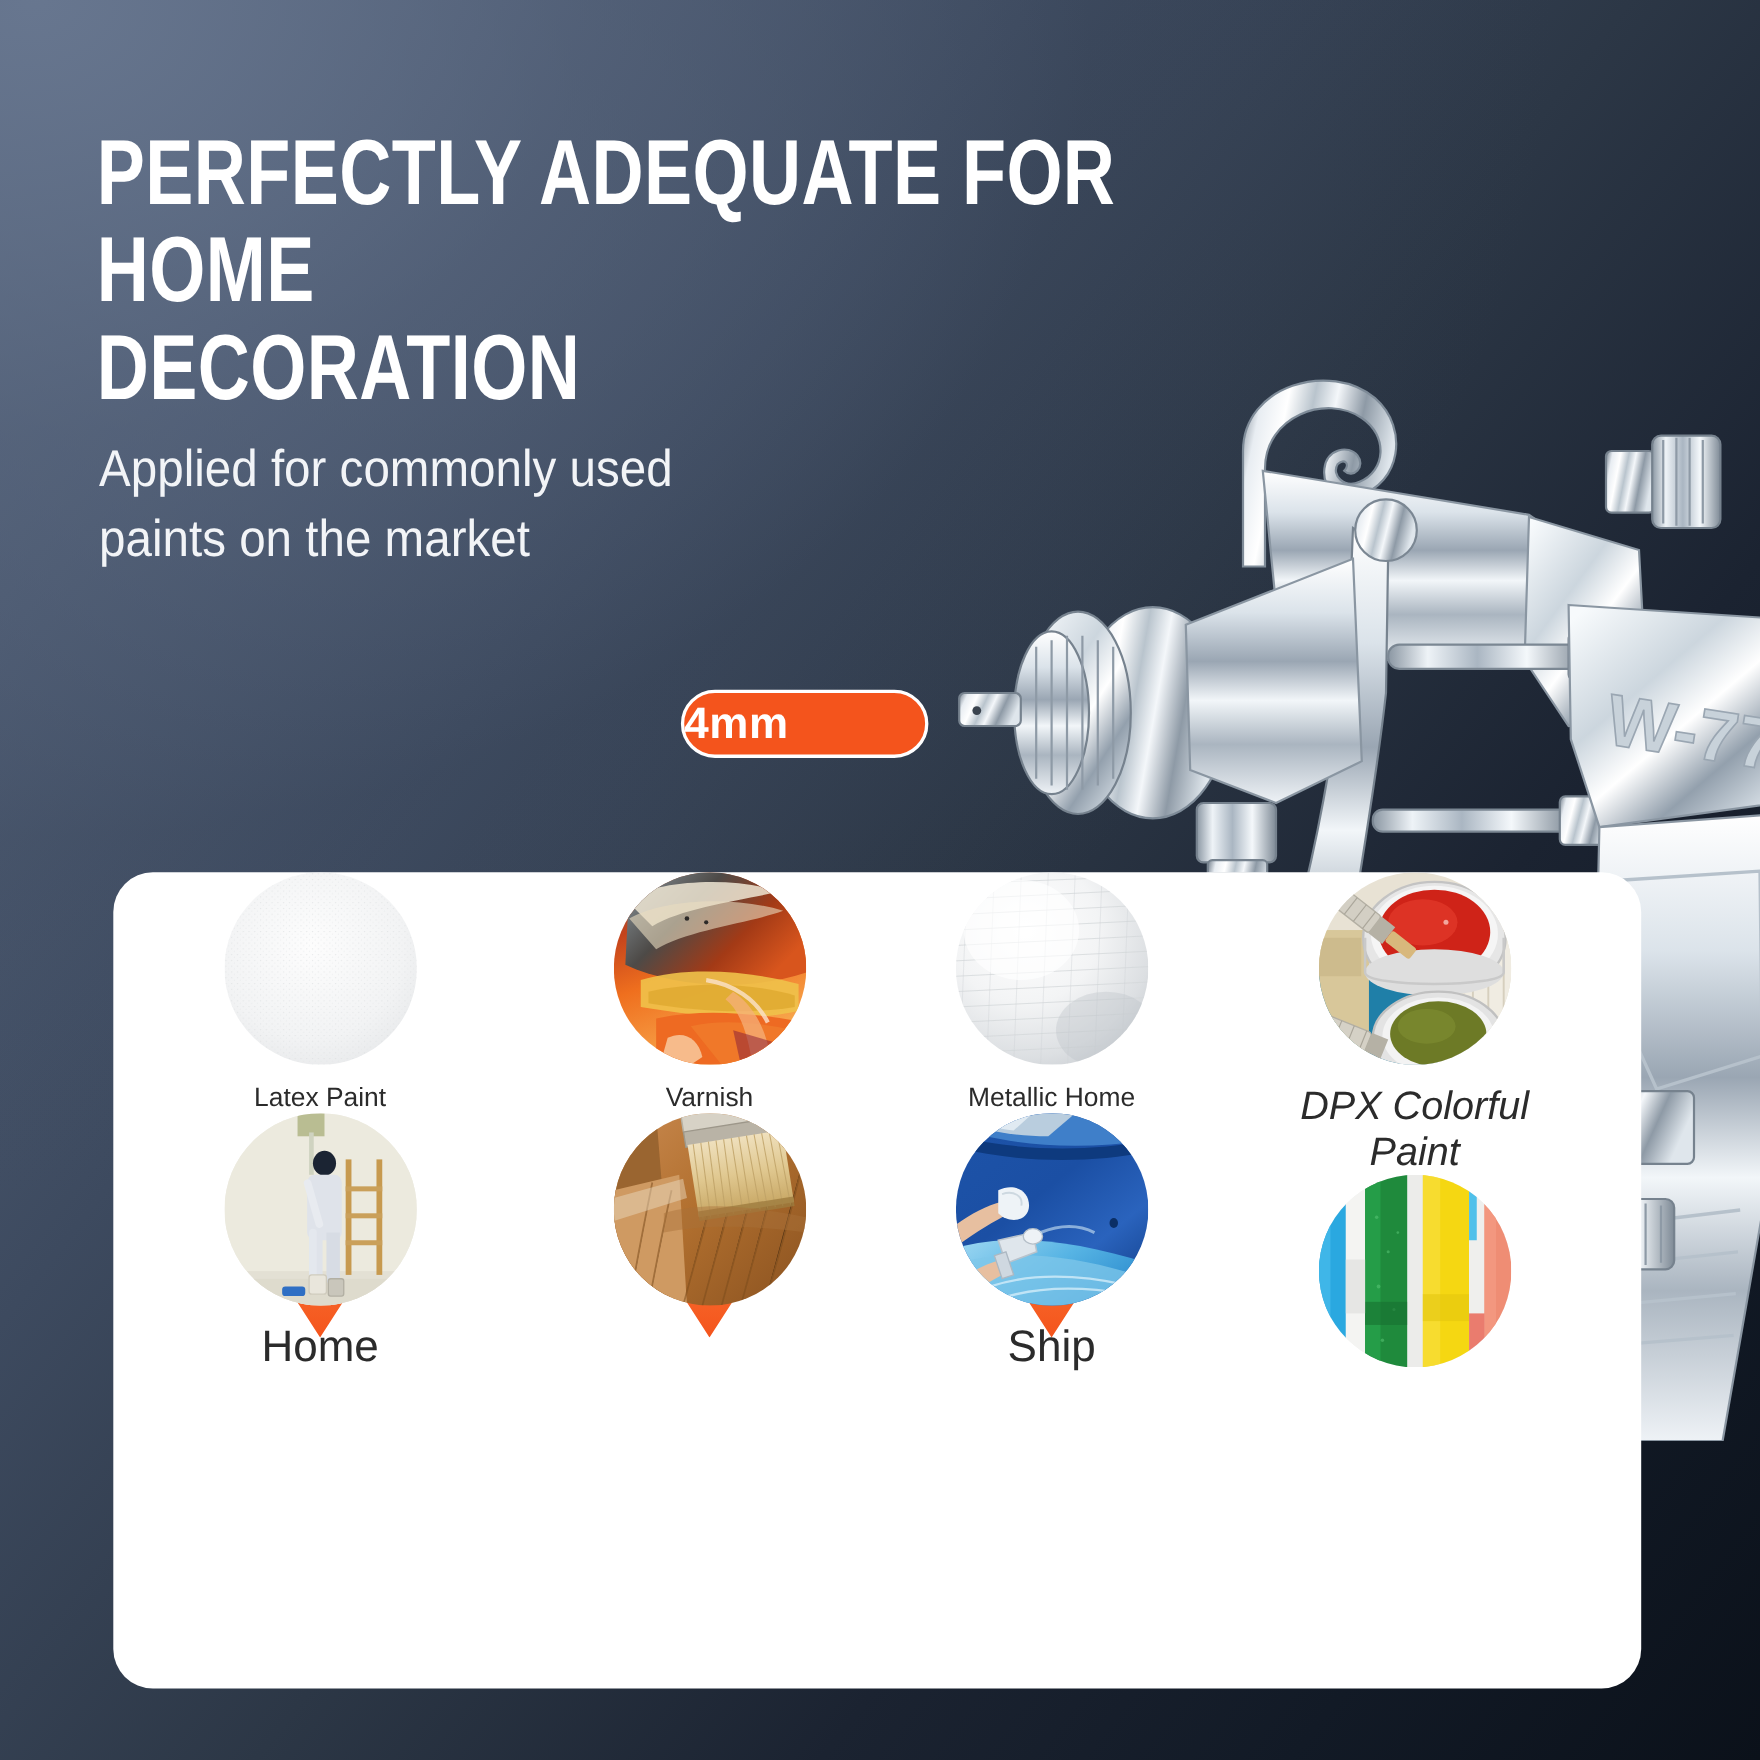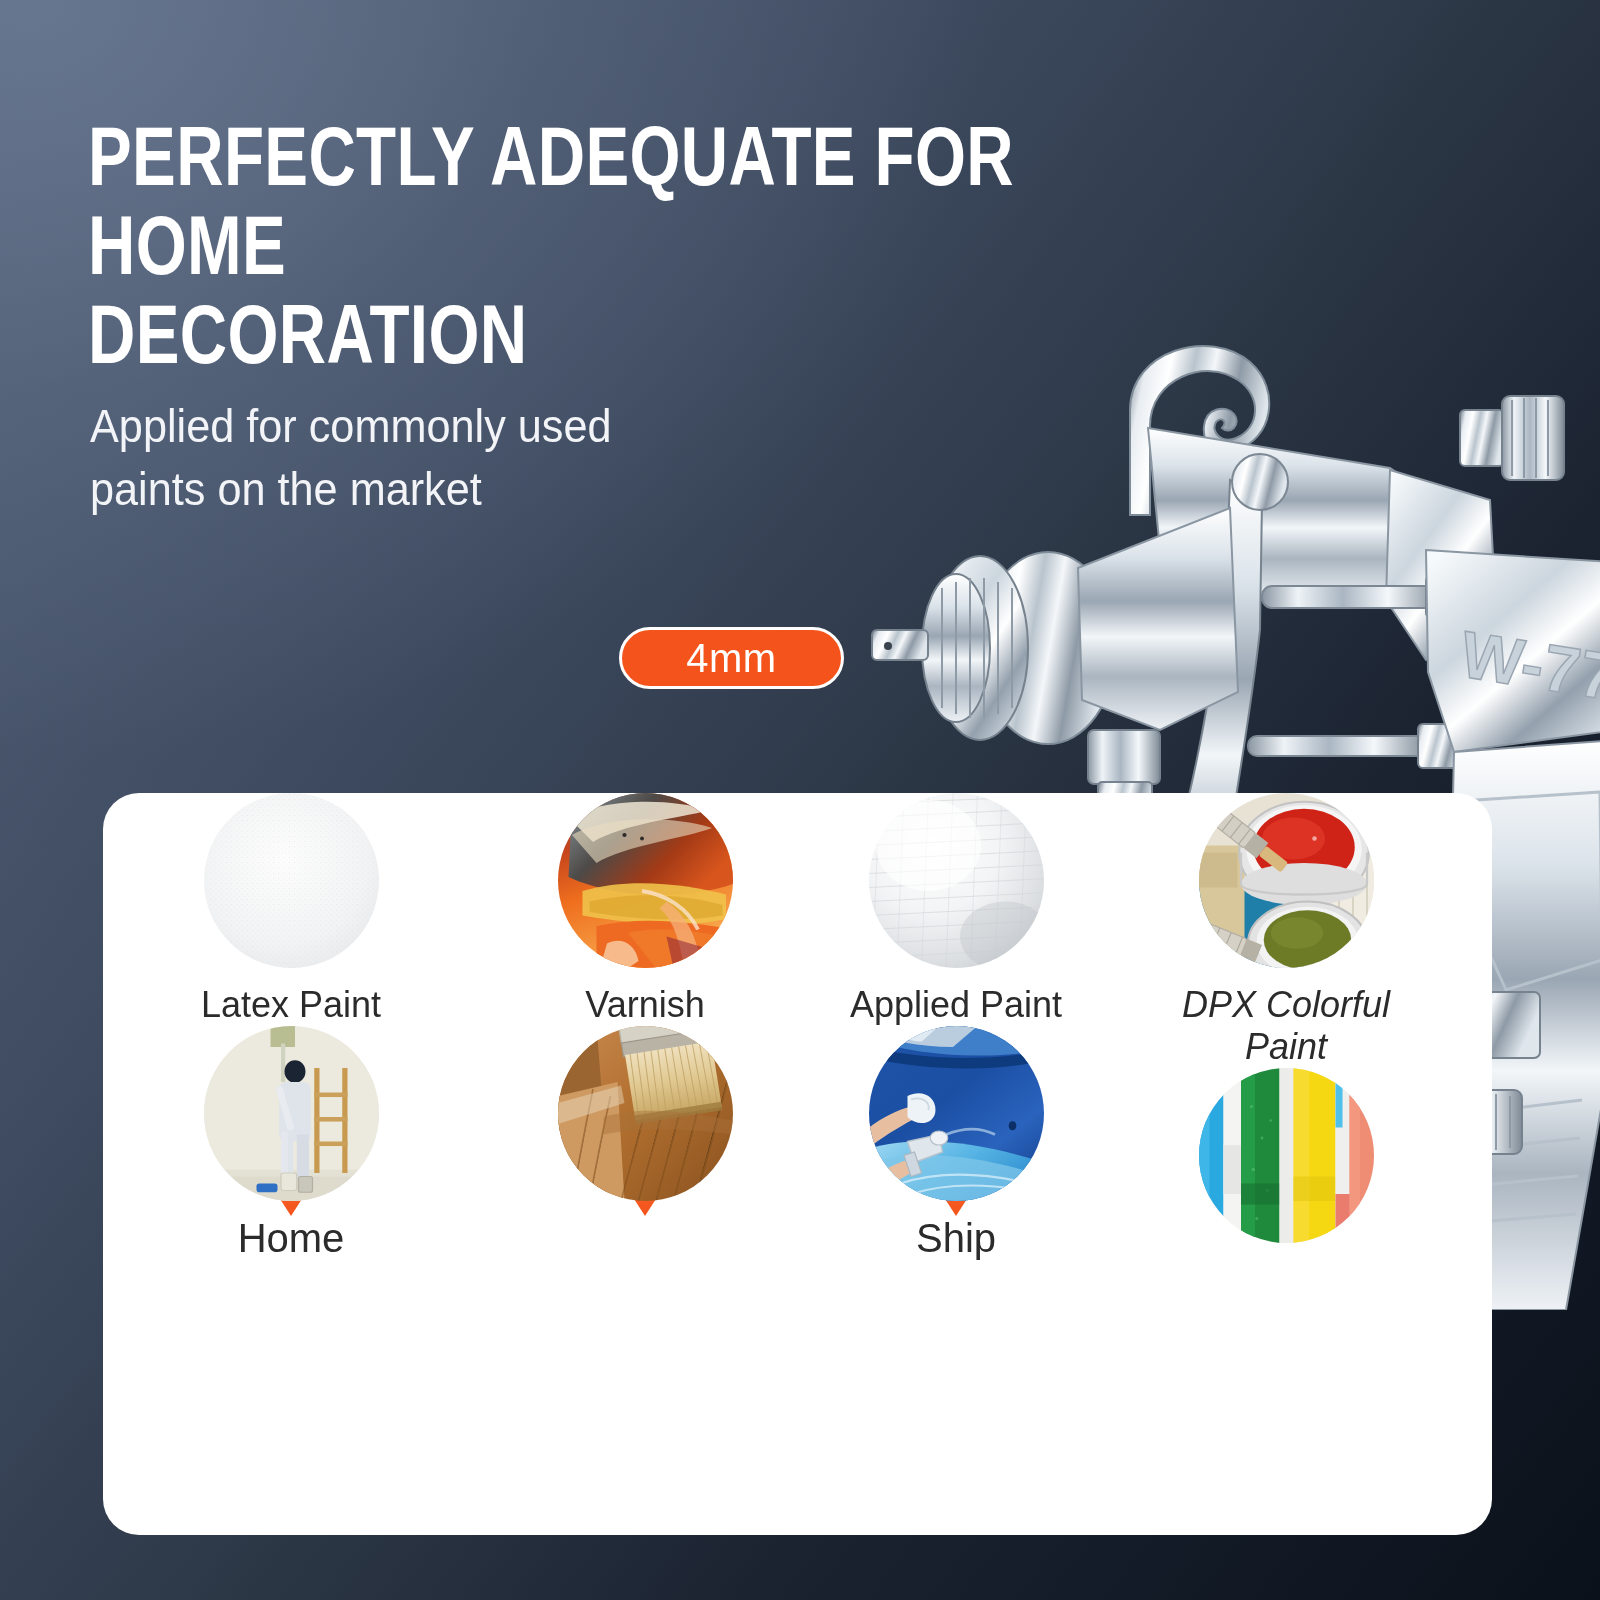--- a/index.html
+++ b/index.html
@@ -47,24 +47,24 @@
   }
 
   
   .badge {
     position:absolute;
     left:619px; top:627px;
     width:225px; height:62px;
     background:#f4541c;
     border:3px solid #ffffff;
     border-radius:34px;
-    display:flex; align-items:center; justify-content:center;
+    display:flex; align-items:center; 
     color:#fff;
     font-size:40px;
-    font-weight:400;
+    font-weight:700;
     letter-spacing:0.5px;
   }
 
   
   .gun { position:absolute; left:830px; top:300px; width:790px; height:1010px; }
 
   
   .card {
     position:absolute;
     left:103px; top:793px;
@@ -87,21 +87,21 @@
     border-radius:50%;
     margin:0 auto;
     overflow:hidden;
     position:relative;
   }
   .thumb svg { display:block; width:100%; height:100%; }
 
   .caption {
     text-align:center;
     color:#2b2b2b;
-    font-size:36px;
+    font-size:24px;
     line-height:1.16;
     margin-top:16px;
     font-weight:400;
     white-space:pre-line;
   }
   .caption.two { font-size:36px;font-style:italic; }
   .arrow-wrap { position:absolute; top:305px; width:260px; height:120px; }
 
   .arrow { width:100px; height:118px; margin:0 auto; display:block; }
 
@@ -443,21 +443,21 @@
                   <path d="M34 0 L30 100"></path>
                 <path d="M48 0 L44 100"></path>
                   <path d="M62 0 L58 100"></path>
                   <path d="M76 0 L72 100"></path>
                 <path d="M90 0 L86 100"></path>
               </g>
               <ellipse cx="34" cy="30" rx="30" ry="26" fill="#ffffff" opacity="0.65"></ellipse>
               <ellipse cx="78" cy="82" rx="26" ry="20" fill="#b9bfc5" opacity="0.35"></ellipse>
             </svg>
           </div>
-          <div class="caption">Applied Paint</div>
+          <div class="caption">Metallic Home</div>
         </div>
 
         <div class="arrow-wrap">
           <svg class="arrow" viewBox="0 0 100 118" aria-hidden="true">
             <defs>
               <linearGradient id="arrG2" x1="0" y1="0" x2="0" y2="1">
                 <stop offset="0%" stop-color="#ffffff"></stop>
                   <stop offset="22%" stop-color="#fdd9c9"></stop>
                 <stop offset="52%" stop-color="#f86a2c"></stop>
                   <stop offset="100%" stop-color="#f4541c"></stop>

